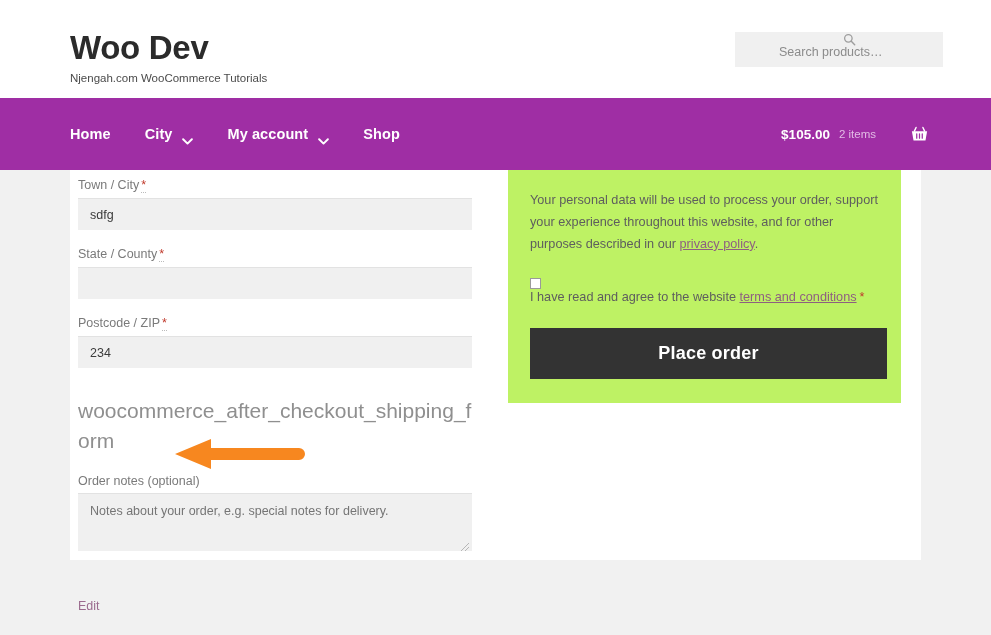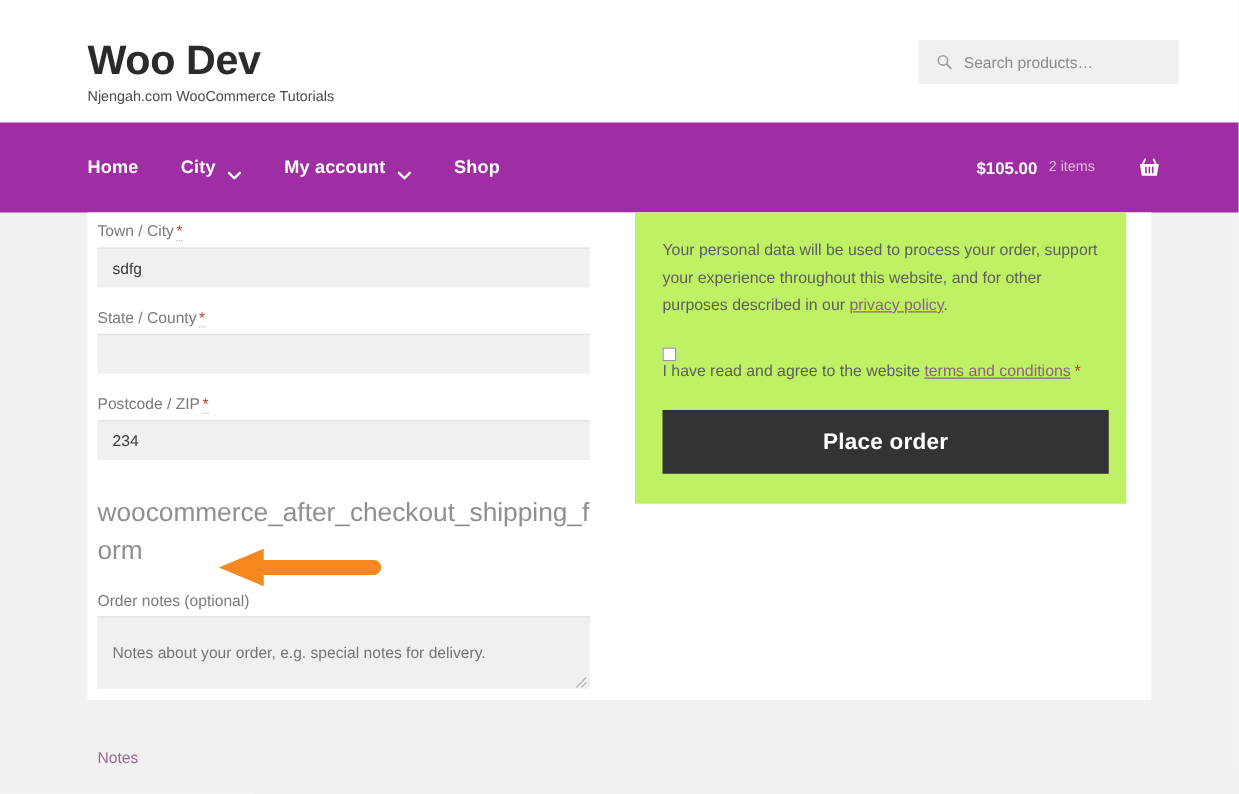--- a/index.html
+++ b/index.html
@@ -43,22 +43,23 @@
   }
   .search-box {
     position: absolute;
     left: 735px;
     top: 32px;
     width: 208px;
     height: 35px;
     background: #f0f0f0;
     display: flex;
     align-items: center;
-    padding: 0 0 0 14px;
-    box-sizing: border-box;
+    padding: 0 0 0 30px;
+    box-sizing: border-box;
+    flex-direction: column;
   }
   .search-icon {
     width: 13px;
     height: 13px;
     flex: 0 0 auto;
     margin-right: 9px;
     opacity: 0.62;
   }
   .search-input {
     border: none;
@@ -219,21 +220,21 @@
     display: block;
     width: 394px;
     height: 58px;
     background: #f0f0f0;
     border: none;
     border-top: 1px solid #e2e2e2;
     box-sizing: border-box;
     font-family: "Liberation Sans", sans-serif;
     font-size: 12.5px;
     color: #8a8a8a;
-    padding: 21px 12px;
+    padding: 10px 12px;
     outline: none;
     resize: none;
   }
   .notes-wrap { position: relative; width: 394px; }
   .resize-handle {
     position: absolute;
     right: 2px;
     bottom: 2px;
     width: 11px;
     height: 11px;
@@ -397,21 +398,21 @@
       <div class="notes-wrap">
         <label class="notes-label">Order notes (optional)</label>
         <textarea class="notes-area" placeholder="Notes about your order, e.g. special notes for delivery." style=""></textarea>
         <span class="resize-handle">
           <svg viewBox="0 0 11 11" width="11" height="11" aria-hidden="true">
             <path d="M10 2 L2 10 M10 6 L6 10" stroke="#b6b6b6" stroke-width="1" fill="none"></path>
           </svg>
         </span>
       </div>
 
-      <a class="edit-link">Notes</a>
+      <a class="edit-link">Edit</a>
     </div>
 
     <div class="col-right">
       <div class="order-review">
         <p class="privacy-text"><span>Your personal data will be used to process your order, support your experience throughout this website, and for other purposes described in our </span><a class="inline-link">privacy policy</a><span>.</span></p>
 
         <div class="terms-row">
           <span class="terms-checkbox"></span>
           <span><span>I have read and agree to the website </span><a class="inline-link">terms and conditions</a><span class="terms-star">*</span></span>
         </div>

